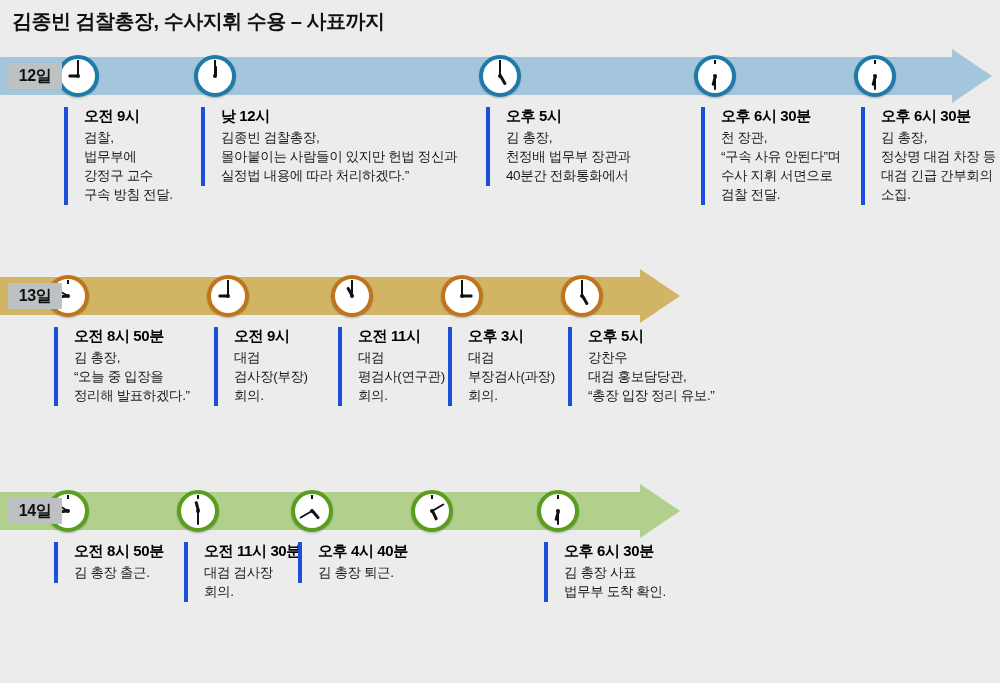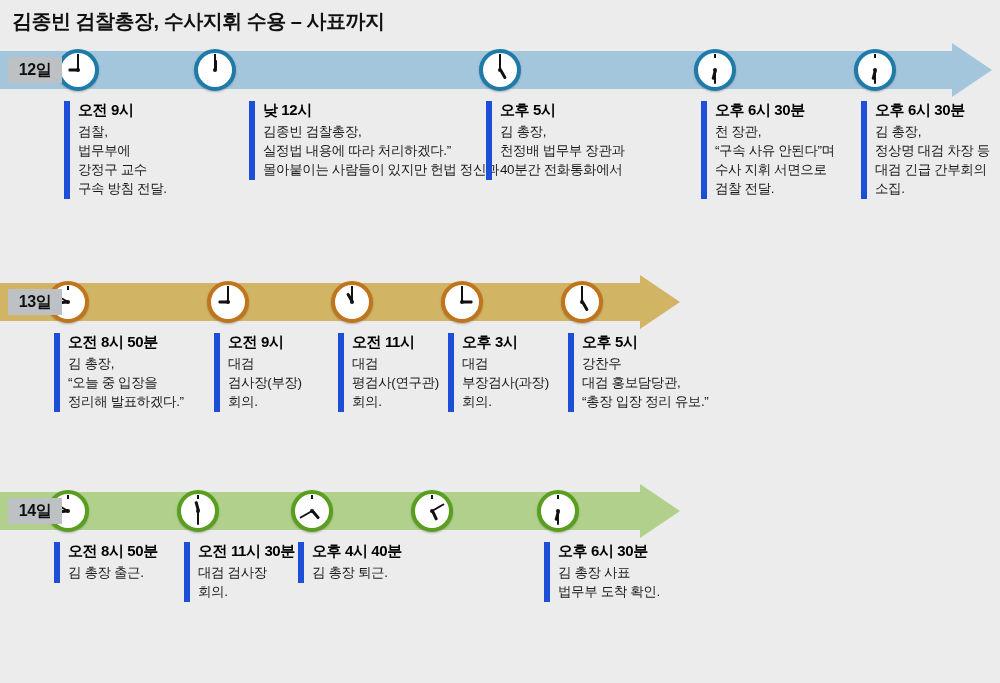--- a/index.html
+++ b/index.html
@@ -29,31 +29,31 @@
     background:#fff;border:4px solid #333;border-radius:50%;
     box-shadow:0 1px 2px rgba(0,0,0,0.25);
   }
   .tick{position:absolute;left:calc(50% - 1px);top:1px;width:2px;height:4px;background:#111;}
   .hand{position:absolute;left:50%;bottom:50%;background:#111;transform-origin:50% 100%;border-radius:1px;}
   .hand.hour{width:3px;height:10px;margin-left:-1.5px;}
   .hand.minute{width:2px;height:14px;margin-left:-1px;}
   .dot{position:absolute;left:calc(50% - 2px);top:calc(50% - 2px);width:4px;height:4px;border-radius:50%;background:#111;}
   .event-text{
     position:absolute;top:50px;z-index:2;
-    border-left:6px solid #1d4ed8;padding-left:8px;white-space:nowrap;
+    border-left:4px solid #1d4ed8;padding-left:16px;white-space:nowrap;
   }
   .event-time{font-size:15px;font-weight:bold;color:#000;margin-bottom:3px;letter-spacing:-0.4px;}
   .event-line{font-size:13.5px;color:#1a1a1a;line-height:1.4;letter-spacing:-0.4px;}
 </style>
 </head>
 <body>
 
 <div class="title">김종빈 검찰총장, 수사지휘 수용 – 사표까지</div>
 <div id="timeline">
-    <div class="row" style="top: 51px;">
+    <div class="row" style="top: 57px;">
       <div class="band" style="width: 952px; background: rgb(164, 198, 221);"></div>
       <div class="arrowhead" style="left: 952px; border-left: 40px solid rgb(164, 198, 221);"></div>
       <div class="daybox">12일</div>
       <div class="clock" style="left: 57px; border-color: rgb(30, 122, 168);">
         <div class="tick"></div>
         <div class="hand hour" style="transform: rotate(270deg);"></div>
         <div class="hand minute" style="transform: rotate(0deg);"></div>
         <div class="dot"></div>
       </div>
       <div class="event-text" style="left: 64px;">
@@ -62,25 +62,25 @@
         <div class="event-line">법무부에</div>
         <div class="event-line">강정구 교수</div>
         <div class="event-line">구속 방침 전달.</div>
       </div>
       <div class="clock" style="left: 194px; border-color: rgb(30, 122, 168);">
         <div class="tick"></div>
         <div class="hand hour" style="transform: rotate(0deg);"></div>
         <div class="hand minute" style="transform: rotate(0deg);"></div>
         <div class="dot"></div>
       </div>
-      <div class="event-text" style="left: 201px; margin-left: 48px;">
+      <div class="event-text" style="left: 201px;">
         <div class="event-time">낮 12시</div>
         <div class="event-line">김종빈 검찰총장,</div>
+        <div class="event-line">몰아붙이는 사람들이 있지만 헌법 정신과</div>
         <div class="event-line">실정법 내용에 따라 처리하겠다.”</div>
-        <div class="event-line">몰아붙이는 사람들이 있지만 헌법 정신과</div>
       </div>
       <div class="clock" style="left: 479px; border-color: rgb(30, 122, 168);">
         <div class="tick"></div>
         <div class="hand hour" style="transform: rotate(150deg);"></div>
         <div class="hand minute" style="transform: rotate(0deg);"></div>
         <div class="dot"></div>
       </div>
       <div class="event-text" style="left: 486px;">
         <div class="event-time">오후 5시</div>
         <div class="event-line">김 총장,</div>
@@ -107,21 +107,21 @@
         <div class="dot"></div>
       </div>
       <div class="event-text" style="left: 861px;">
         <div class="event-time">오후 6시 30분</div>
         <div class="event-line">김 총장,</div>
         <div class="event-line">정상명 대검 차장 등</div>
         <div class="event-line">대검 긴급 간부회의</div>
         <div class="event-line">소집.</div>
       </div>
     </div>
-    <div class="row" style="top: 283px;">
+    <div class="row" style="top: 277px;">
       <div class="band" style="width: 640px; background: rgb(210, 180, 101);"></div>
       <div class="arrowhead" style="left: 640px; border-left: 40px solid rgb(210, 180, 101);"></div>
       <div class="daybox">13일</div>
       <div class="clock" style="left: 47px; border-color: rgb(192, 117, 29);">
         <div class="tick"></div>
         <div class="hand hour" style="transform: rotate(265deg);"></div>
         <div class="hand minute" style="transform: rotate(300deg);"></div>
         <div class="dot"></div>
       </div>
       <div class="event-text" style="left: 54px;">

